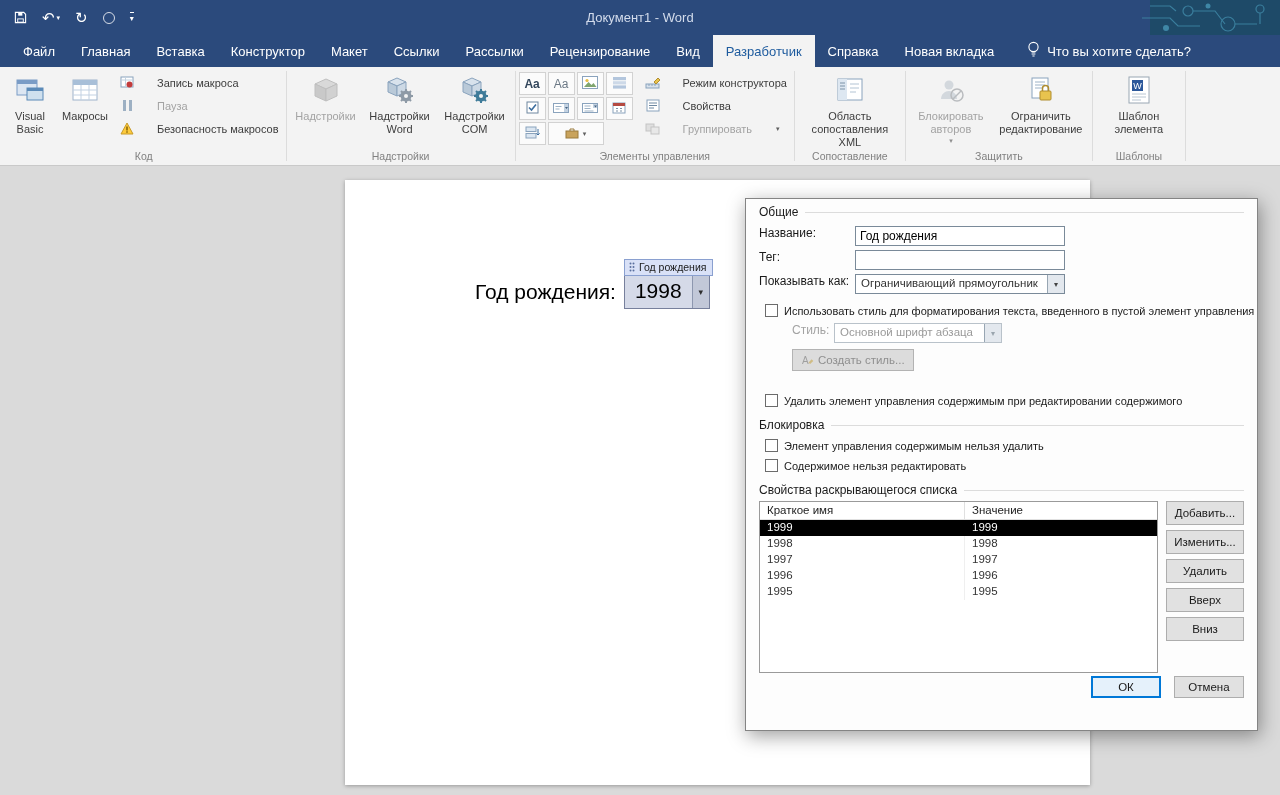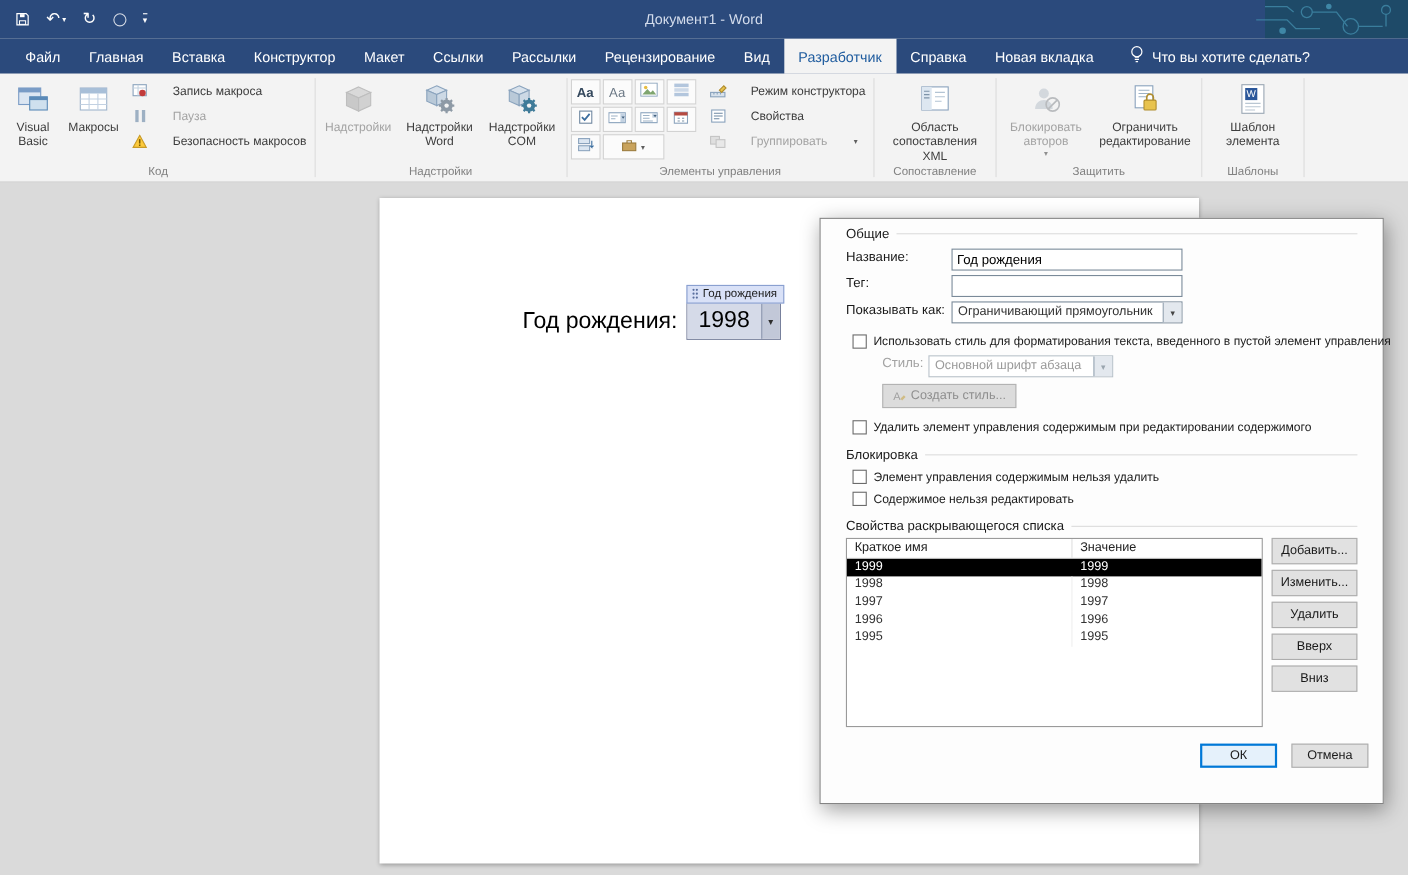--- a/index.html
+++ b/index.html
@@ -51,21 +51,21 @@
   .cc-value{background:#d5dae8;padding:3px 10px 5px;font-size:21px;color:#000}
   .cc-arrow{width:17px;background:#c2c8d8;border-left:1px solid #8d97af;display:flex;align-items:center;justify-content:center;font-size:9px;color:#2d2d2d;cursor:pointer}
   .cc-tag{position:absolute;left:-1px;bottom:100%;display:flex;align-items:center;gap:4px;background:#d9e1f7;border:1px solid #8aa0d0;font-size:10.5px;padding:1px 6px 2px 4px;color:#1b1b1b;white-space:nowrap;cursor:pointer}
 
   
   .dialog{position:absolute;left:745px;top:32px;width:513px;height:533px;background:#fdfdfd;border:1px solid #848484;box-shadow:2px 5px 18px rgba(0,0,0,.38);font-size:12px}
   .dlg-title{height:30px;display:flex;align-items:center;padding:0 10px 0 12px}
   .dlg-title-text{flex:1;font-size:12.5px;color:#1a1a1a}
   .dlg-help{width:28px;text-align:center;color:#333;font-size:13px;cursor:pointer}
   .dlg-close{width:28px;text-align:center;color:#333;font-size:16px;cursor:pointer}
-  .dlg-body{padding:0 23px;position:relative;height:503px}
+  .dlg-body{padding:0 13px;position:relative;height:503px}
   .sect{display:flex;align-items:center;gap:7px;font-size:12px;color:#1a1a1a}
   .sect .line{flex:1;height:1px;background:#dcdcdc}
   .frow{display:flex;}
   .flabel{width:96px;color:#1a1a1a}
   .fin{width:210px;height:20px;border:1px solid #7a8a99;font-size:12px;padding:0 4px;font-family:inherit;background:#fff}
   .combo{display:inline-flex;border:1px solid #7a8a99;height:20px;background:#fff}
   .combo .ct{padding:2px 5px;font-size:11.5px;white-space:nowrap}
   .combo .cb{width:17px;background:#e3e8ee;border-left:1px solid #98a6b3;display:flex;align-items:center;justify-content:center;font-size:8px;color:#444;cursor:pointer}
   .combo.dis{border-color:#b9c2ca}
   .combo.dis .ct{color:#9a9a9a}
@@ -499,21 +499,21 @@
             <span style="display:inline-flex">
               <svg width="13" height="12" viewBox="0 0 13 12" opacity="0.6">
                   <text x="1" y="10" font-size="10" fill="#777" font-family="sans-serif">A</text>
                   <path d="M7.5 8.5l3.2-3.2 1.6 1.6-3.2 3.2z" fill="#c9a84c"></path>
                 </svg>
             </span>
             <span>Создать стиль...</span>
           </button>
         </div>
 
-        <div class="chk-row" style="margin-top:11px">
+        <div class="chk-row" style="margin-top:23px">
           <span class="chk"></span>
           <span class="chk-lbl">Удалить элемент управления содержимым при редактировании содержимого</span>
         </div>
 
         <div class="sect" style="margin-top:11px">
           <span>Блокировка</span>
             <span class="line"></span>
         </div>
         <div class="chk-row" style="margin-top:7px">
           <span class="chk"></span>

